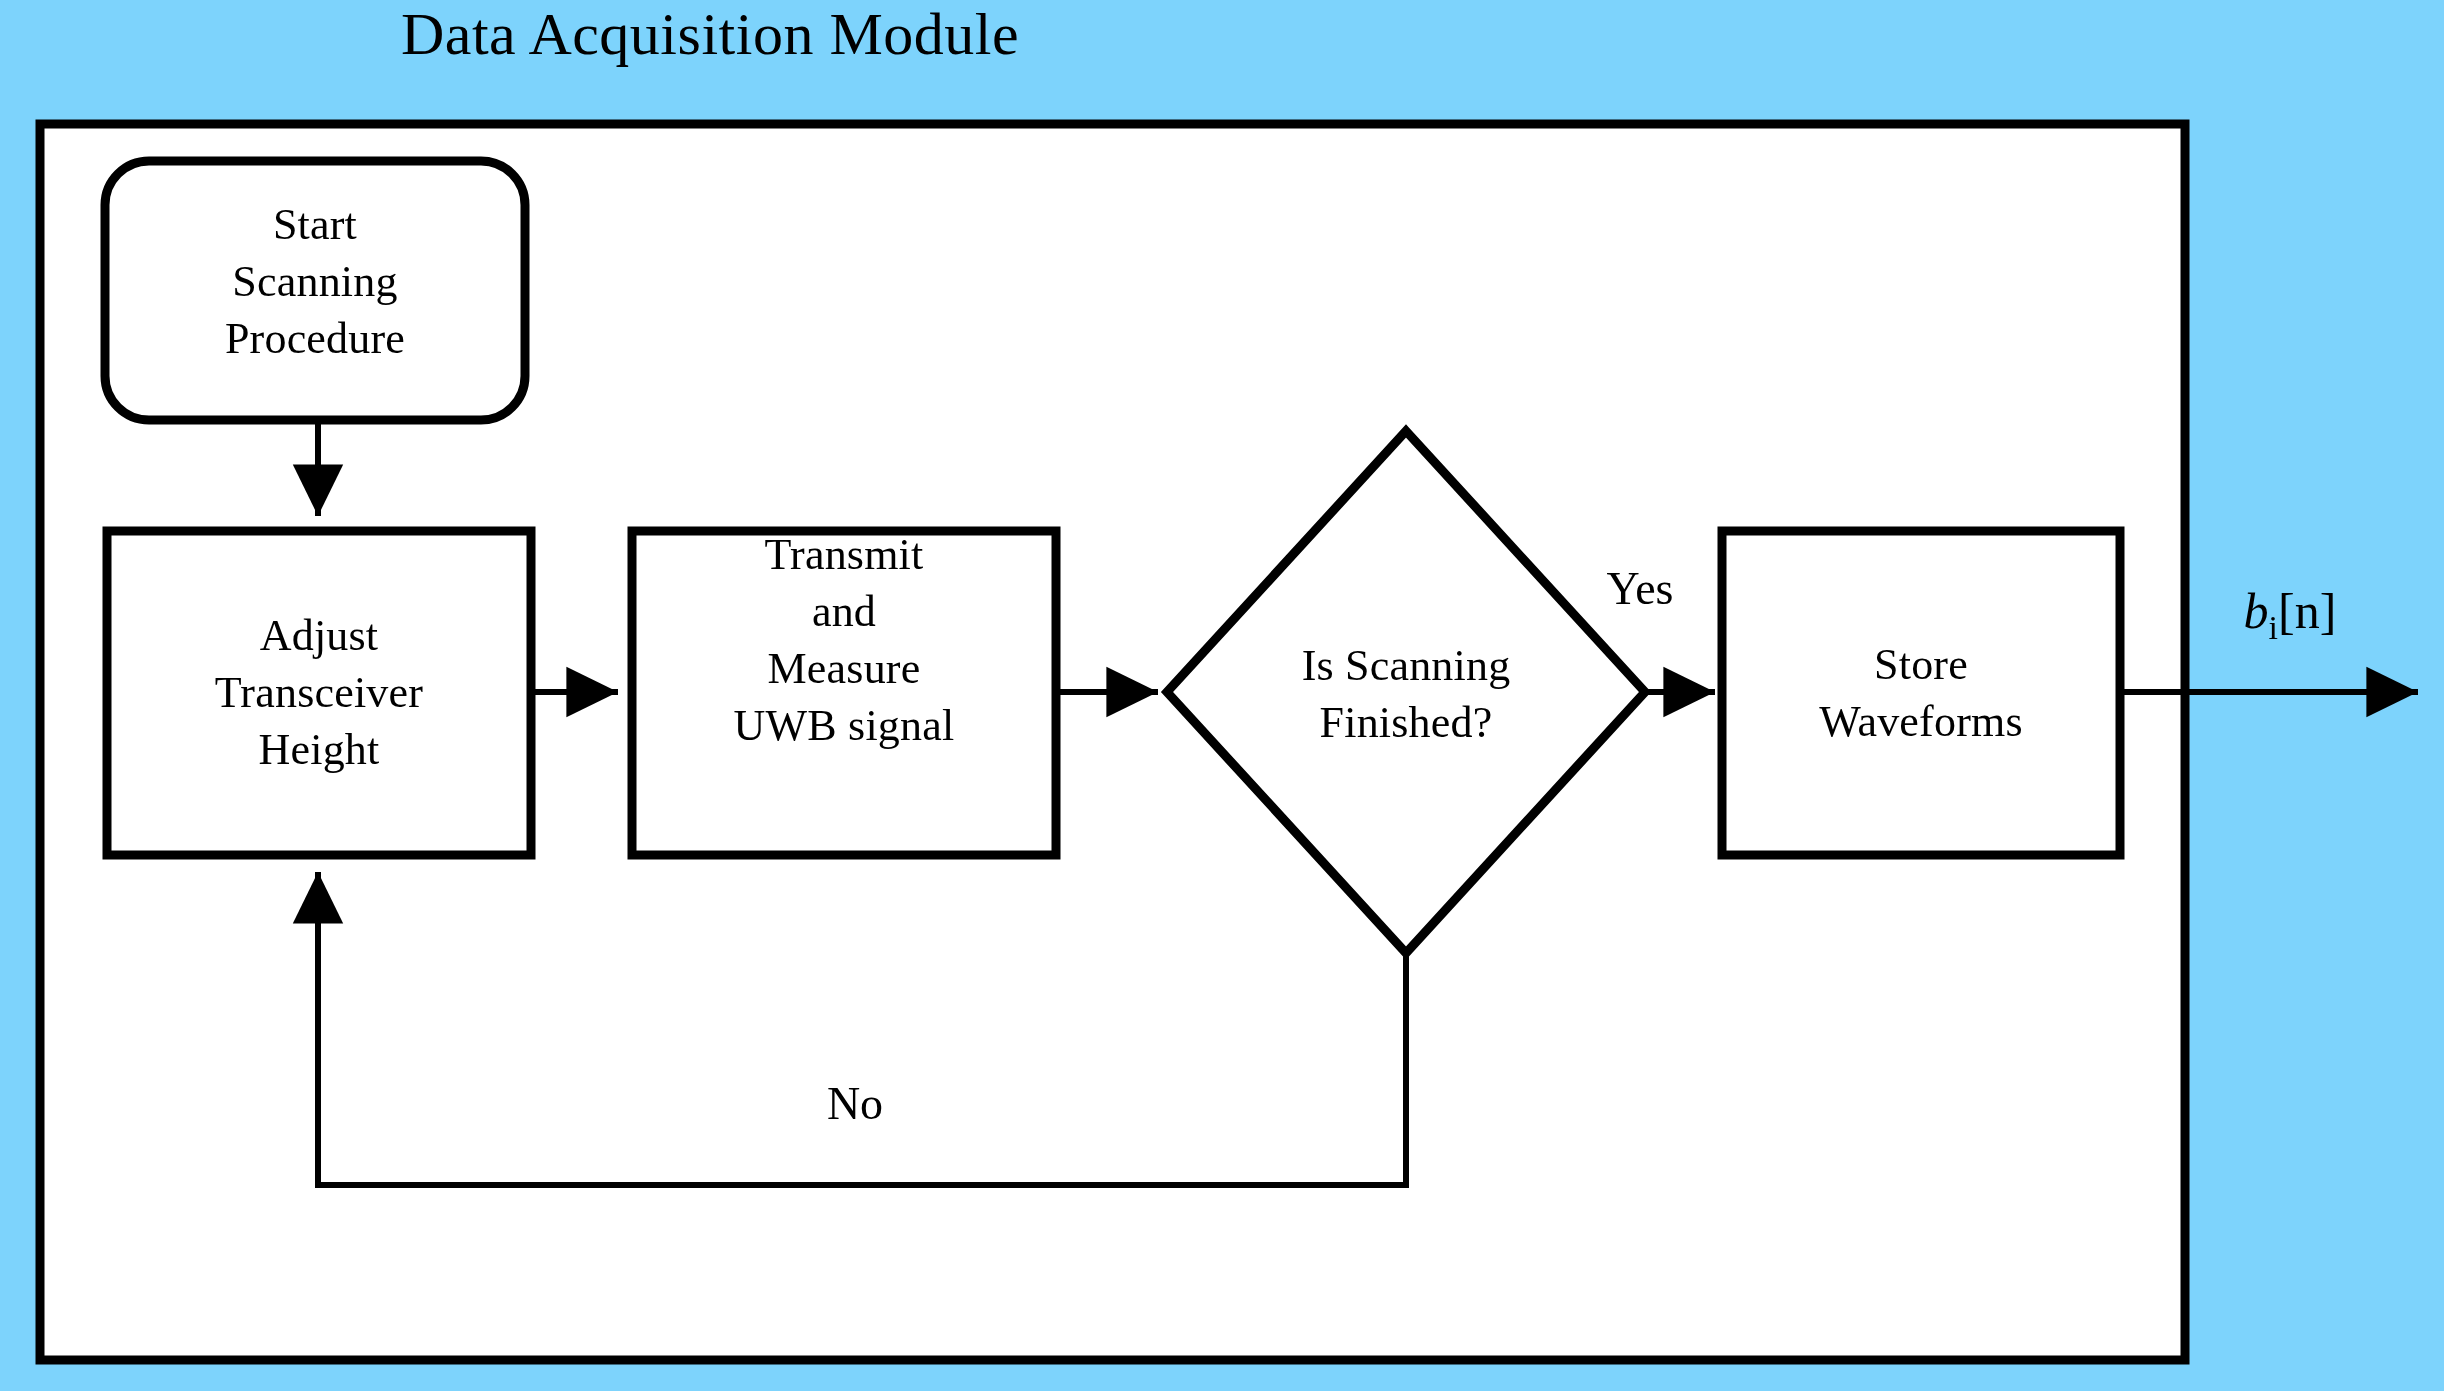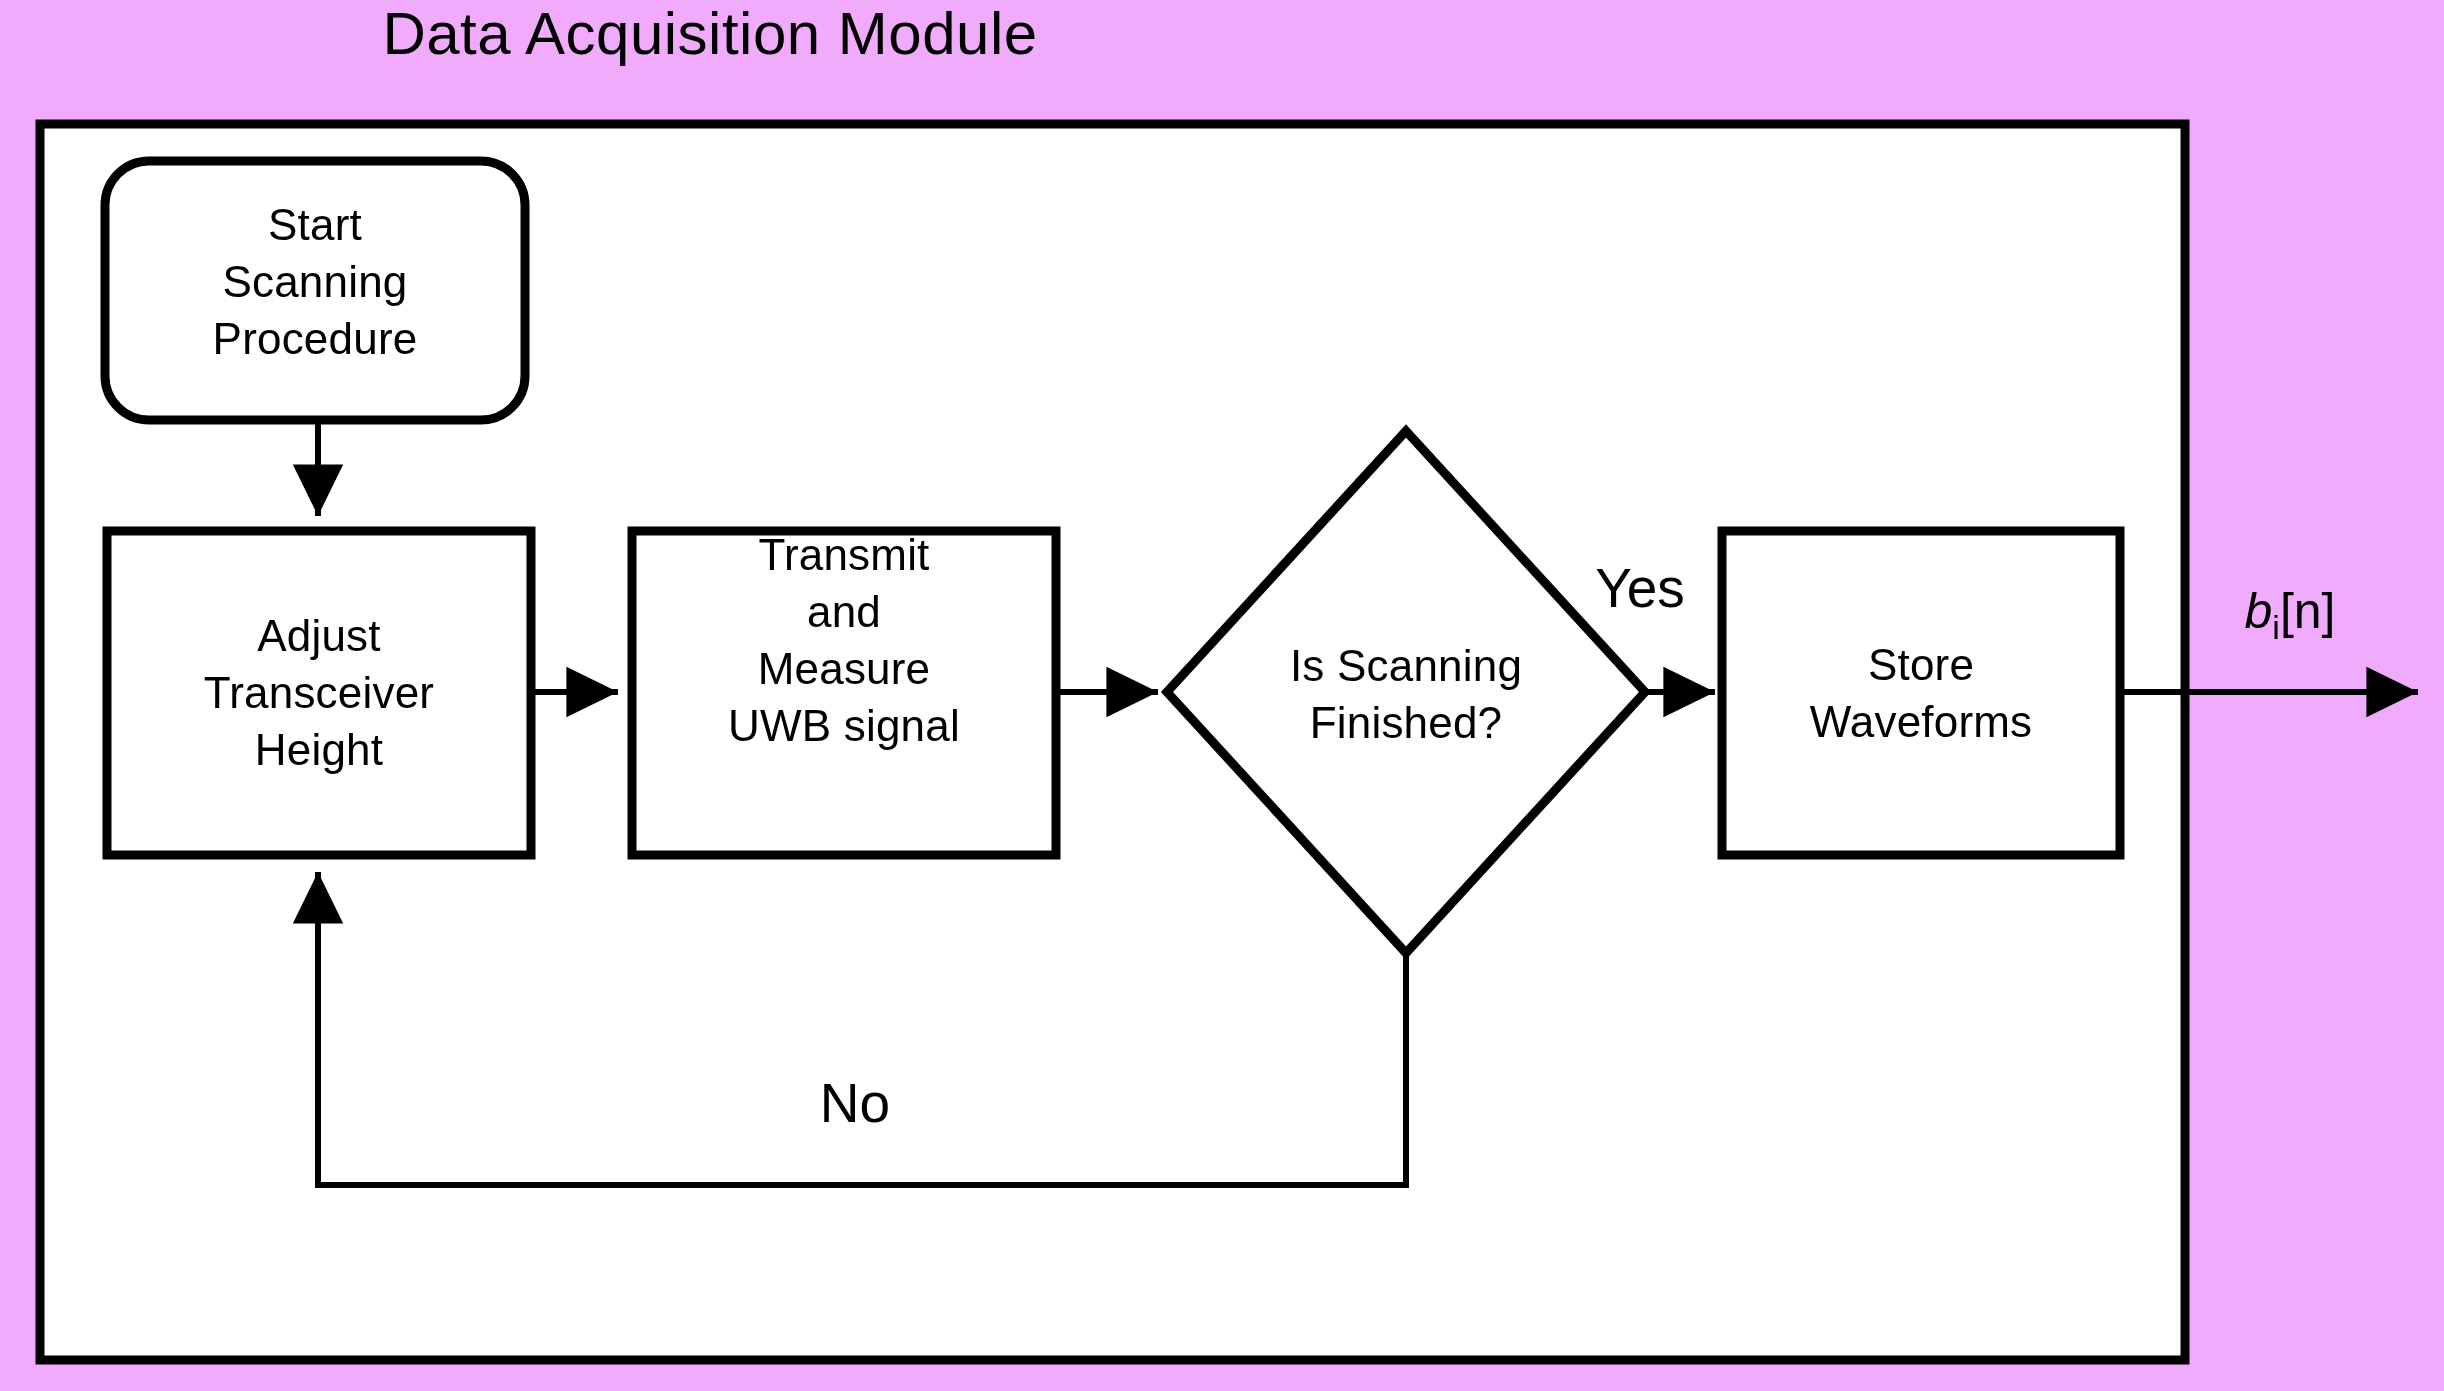--- a/index.html
+++ b/index.html
@@ -4,22 +4,22 @@
 <style>
   html, body {
     margin: 0;
     padding: 0;
     background: #ffffff;
   }
   #root {
     position: relative;
     width: 2444px;
     height: 1391px;
-    background: #f0abfc;
-    font-family: Liberation Sans, sans-serif;
+    background: #7dd3fc;
+    font-family: Liberation Serif, serif;
     color: #000000;
     overflow: hidden;
   }
   #diagram-svg {
     position: absolute;
     left: 0;
     top: 0;
     width: 2444px;
     height: 1391px;
   }
@@ -38,21 +38,21 @@
     position: absolute;
     text-align: center;
     font-size: 44px;
     line-height: 57px;
     letter-spacing: 0.2px;
     pointer-events: none;
   }
   .edge-label {
     position: absolute;
     text-align: center;
-    font-size: 55px;
+    font-size: 46px;
     line-height: 57px;
     white-space: nowrap;
   }
   .io-label {
     position: absolute;
     text-align: center;
     font-size: 50px;
     line-height: 56px;
     white-space: nowrap;
   }

